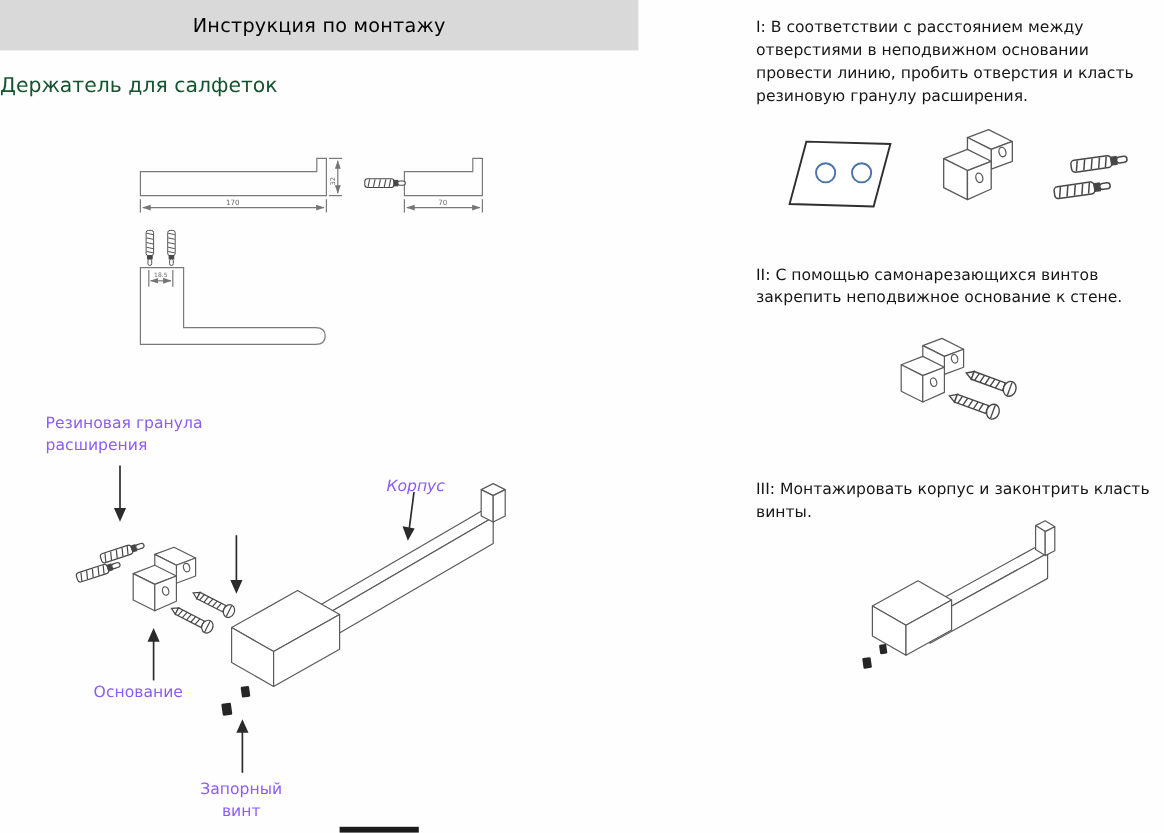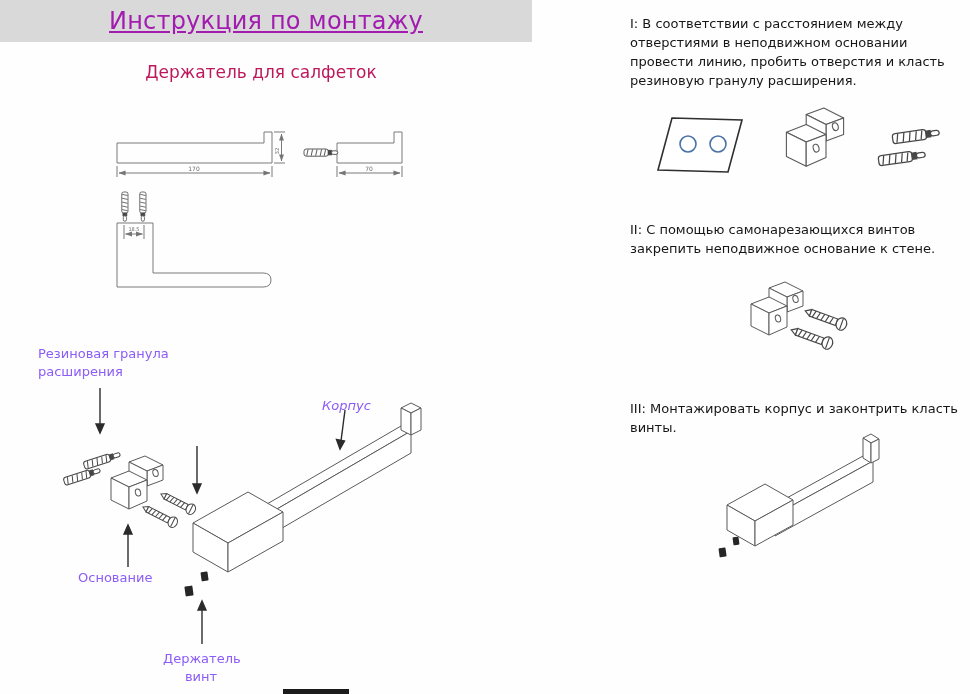--- a/index.html
+++ b/index.html
@@ -2,24 +2,24 @@
 <html><head>
 <meta charset="utf-8">
 <style>
   * { margin:0; padding:0; box-sizing:border-box; }
   html,body { width:970px; height:694px; }
   body { font-family:"DejaVu Sans", sans-serif; background:#ffffff; color:#1e1e1e; }
   .page { position:relative; width:970px; height:694px; background:#fefefe; overflow:hidden; }
 
   .header-bar { position:absolute; left:0; top:0; width:532px; height:42px;
     background:#d9d9d9; display:flex; align-items:center; justify-content:center; }
-  .header-title { font-size:24px; color:#a21caf; letter-spacing:0.2px;text-decoration:underline; }
-
-  .subtitle { position:absolute; left:0; top:62px; width:522px; text-align:center;
-    font-size:17px; color:#be185d; }
+  .header-title { font-size:16px; color:#000000; letter-spacing:0.2px; }
+
+  .subtitle { position:absolute; left:0; top:62px; width:522px; 
+    font-size:17px; color:#14532d; }
 
   svg.art { position:absolute; overflow:visible; }
   .tech-drawing { left:100px; top:110px; }
   .exploded-art { left:25px; top:340px; }
   .step1-art { left:640px; top:100px; }
   .step2-art { left:715px; top:270px; }
   .step3-art { left:695px; top:430px; }
 
   .diagram-label { position:absolute; font-size:13px; line-height:1.42; color:#8b5cf6; }
   .lbl-rubber { left:38px; top:345px; width:134px; text-align:left; }
@@ -172,21 +172,21 @@
     <g fill="#262626">
       <rect x="160" y="246" width="8" height="10" rx="1" transform="rotate(-8 164 251)"></rect>
       <rect x="176" y="232" width="7" height="9" rx="1" transform="rotate(-8 179 236)"></rect>
     </g>
   </svg>
 
   
   <div class="diagram-label lbl-rubber">Резиновая гранула расширения</div>
   <div class="diagram-label lbl-body">Корпус</div>
   <div class="diagram-label lbl-base">Основание</div>
-  <div class="diagram-label lbl-lock">Держатель винт</div>
+  <div class="diagram-label lbl-lock">Запорный винт</div>
 
   
   <p class="step-text step2-text">II: С помощью самонарезающихся винтов закрепить неподвижное основание к стене.</p>
   <p class="step-text step1-text">I: В соответствии с расстоянием между отверстиями в неподвижном основании провести линию, пробить отверстия и класть резиновую гранулу расширения.</p>
   <p class="step-text step3-text">III: Монтажировать корпус и законтрить класть винты.</p>
 
   
   <svg class="art step1-art" width="320" height="115" viewBox="0 0 320 115">
     <g>
       <polygon points="32,18 102,20 88,72 18,70" fill="#ffffff" stroke="#2f2f2f" stroke-width="1.6"></polygon>

